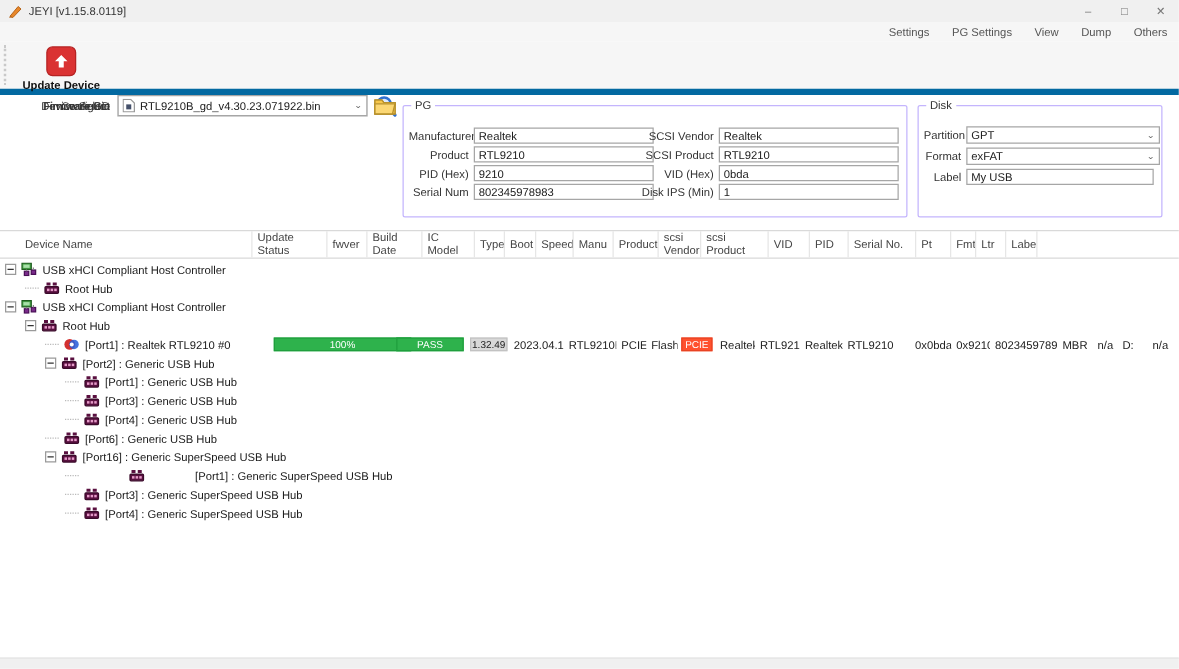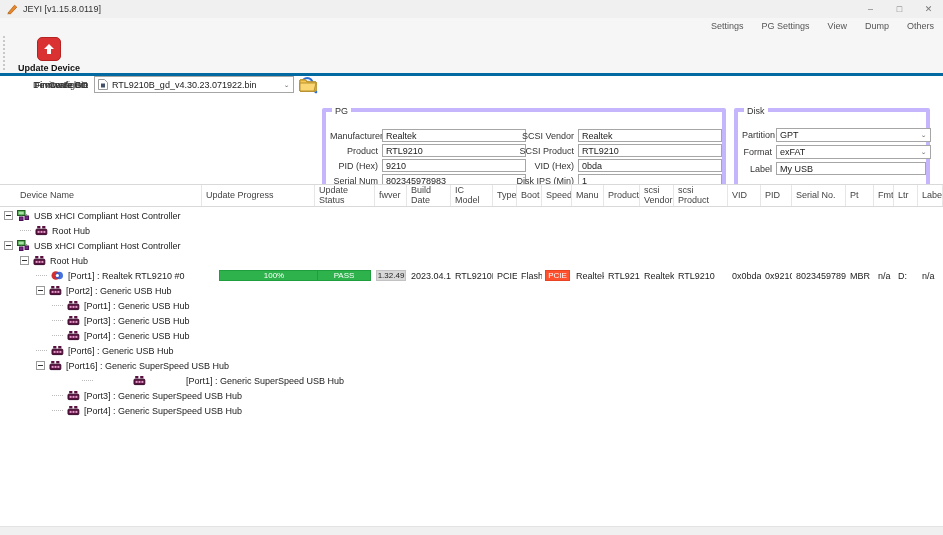--- a/index.html
+++ b/index.html
@@ -9,40 +9,40 @@
     background:#f0f0f0; display:flex; align-items:center; padding-left:6px; }
   .app-icon { width:12px; height:12px; margin-right:5px; flex:none; }
   .title-text { font-size:9px; color:#333; }
   .win-controls { margin-left:auto; display:flex; height:18px; }
   .win-btn { width:29px; height:18px; display:flex; align-items:center; justify-content:center;
     color:#777; font-size:9px; }
   .menubar { position:absolute; top:18px; left:0; width:943px; height:15px;
     background:#f6f6f6; display:flex; align-items:center; padding-left:4px;justify-content:flex-end; }
   .menu-item { padding:0 9px; color:#555; font-size:9px; }
   .toolbar { position:absolute; top:33px; left:0; width:943px; height:43px;
-    background:#f6f6f6; border-bottom:3px solid #0369a1; }
+    background:#f6f6f6; border-bottom:5px solid #0369a1; }
   .gripper { position:absolute; left:3px; top:3px; bottom:3px; width:0;
     border-left:2px dotted #c9c9c9; }
   .tool-btn { position:absolute; left:8px; top:2px; width:82px; height:39px;
     display:flex; flex-direction:column; align-items:center; }
   .upd-icon { width:24px; height:24px; background:#da3232; border:1px solid #b52222;
     border-radius:5px; display:flex; align-items:center; justify-content:center; margin-top:2px; }
   .tool-label { font-weight:bold; font-size:9px; color:#111; margin-top:2px; white-space:nowrap; }
   .form-panel { position:absolute; top:76px; left:0; width:943px; height:108px; background:#fff; }
   .frm-row { position:absolute; display:flex; align-items:center; height:17px; }
   .frm-label { width:88px; text-align:right; margin-right:6px; color:#333; white-space:nowrap; }
   .combo { width:200px; height:17px; border:1px solid #a6a6a6; background:#fff;
     display:flex; align-items:center; padding:0 3px; }
   .combo-sm { height:14px; border:1px solid #a6a6a6; background:#fff;
     display:flex; align-items:center; padding:0 3px; }
   .combo-val { flex:1; white-space:nowrap; overflow:hidden; color:#1a1a1a; }
   .chev { color:#666; font-size:8px; flex:none; margin-left:2px; transform:scaleY(0.8); }
   .file-ic { width:10px; height:11px; margin-right:4px; flex:none; }
   .side-btn { margin-left:5px; flex:none; display:flex; align-items:center; justify-content:center; }
-  .grp { position:absolute; border:4px solid #c4b5fd; border-radius:2px; background:#fff;margin-top:24px; }
+  .grp { position:absolute; border:1px solid #c4b5fd; border-radius:2px; background:#fff; }
   .grp-title { position:absolute; top:-6px; left:6px; background:#fff; padding:0 3px; color:#333; }
   .pg-row { position:absolute; display:flex; align-items:center; height:13px; }
   .pg-label { text-align:right; margin-right:4px; color:#333; white-space:nowrap; }
   .pg-input { height:13px; border:1px solid #a6a6a6; font-family:"Liberation Sans",sans-serif;
     font-size:9px; padding:0 3px; color:#1a1a1a; background:#fff; }
   .table-header { position:absolute; top:184px; left:0; width:943px; height:23px;
     border-top:1px solid #d9d9d9; border-bottom:1px solid #d9d9d9; display:flex; background:#fff; }
   .th { height:100%; border-right:1px solid #e6e6e6; padding:2px 2px 2px 4px; color:#444;
     display:flex; align-items:center; line-height:1.05; overflow:hidden; }
   .tree { position:absolute; top:208px; left:0; width:943px; background:#fff; }
@@ -226,21 +226,20 @@
     </div>
     <div class="pg-row" style="left:4px;top:50px;">
       <span class="pg-label" style="width:30px">Label</span>
       <input class="pg-input" style="width: 150px;" value="My USB">
     </div>
   </div>
 </div>
 
 <div class="table-header" id="thead">
     <div class="th" style="width: 202px; padding-left: 20px;">Device Name</div>
-    <div class="th" style="width: 113px;">Update Progress</div>
     <div class="th" style="width: 60px;">Update Status</div>
     <div class="th" style="width: 32px;">fwver</div>
     <div class="th" style="width: 44px;">Build Date</div>
     <div class="th" style="width: 42px;">IC Model</div>
     <div class="th" style="width: 24px;">Type</div>
     <div class="th" style="width: 25px;">Boot</div>
     <div class="th" style="width: 30px;">Speed</div>
     <div class="th" style="width: 32px;">Manu</div>
     <div class="th" style="width: 36px;">Product</div>
     <div class="th" style="width: 34px;">scsi Vendor</div>
@@ -446,21 +445,21 @@
             <rect x="1" y="4.2" width="10.8" height="5.4" rx="0.8" fill="#5a1040" stroke="#3a0a2a"></rect>
             <rect x="2.6" y="5.9" width="2" height="2" fill="#e59ac8"></rect>
             <rect x="5.5" y="5.9" width="2" height="2" fill="#e59ac8"></rect>
             <rect x="8.4" y="5.9" width="2" height="2" fill="#e59ac8"></rect>
           </svg>
         </span>
         <span class="tlabel">[Port16] : Generic SuperSpeed USB Hub</span>
       </div>
     </div>
     <div class="trow">
-      <div class="tname" style="padding-left: 82px; gap: 36px;">
+      <div class="tname" style="padding-left: 52px; gap: 36px;">
         <span class="conn"></span>
         <span class="ticon">
           <svg width="13" height="11" viewBox="0 0 13 11">
             <rect x="2.2" y="1" width="3.2" height="2.4" fill="#5a1040"></rect>
             <rect x="7.2" y="1" width="3.2" height="2.4" fill="#5a1040"></rect>
             <rect x="1" y="4.2" width="10.8" height="5.4" rx="0.8" fill="#5a1040" stroke="#3a0a2a"></rect>
             <rect x="2.6" y="5.9" width="2" height="2" fill="#e59ac8"></rect>
             <rect x="5.5" y="5.9" width="2" height="2" fill="#e59ac8"></rect>
             <rect x="8.4" y="5.9" width="2" height="2" fill="#e59ac8"></rect>
           </svg>

